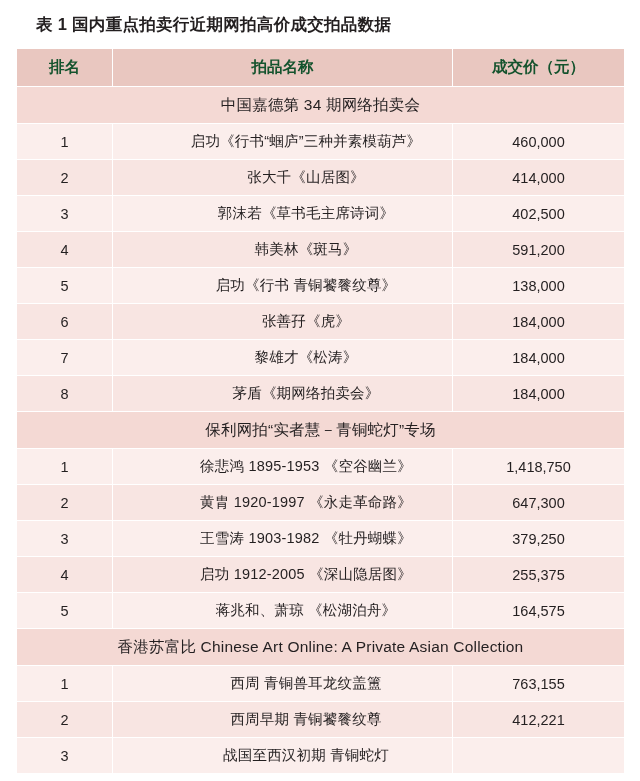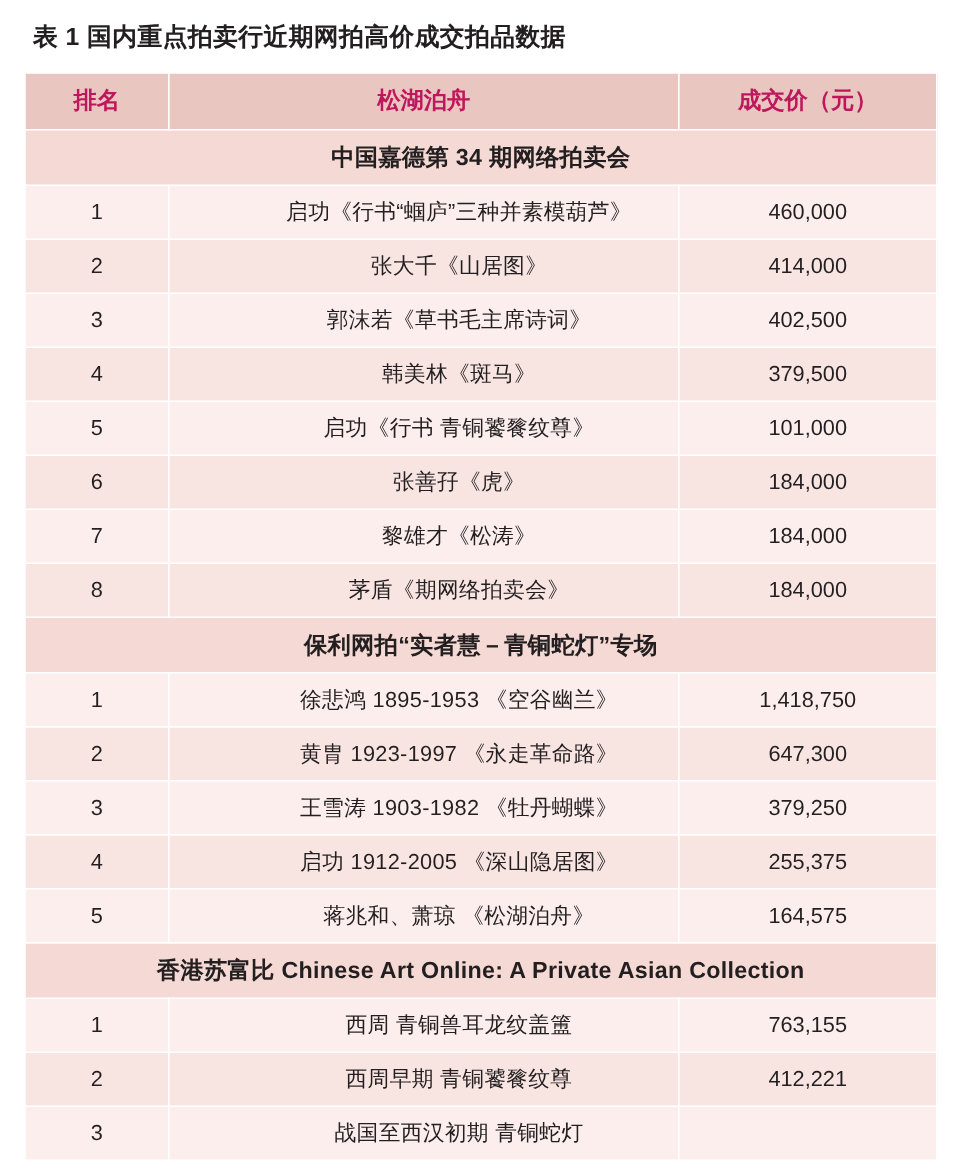--- a/index.html
+++ b/index.html
@@ -17,48 +17,48 @@
   .page {
     width: 640px;
     box-sizing: border-box;
     padding: 14px 16px 0 16px;
   }
   .caption {
     font-size: 16.5px;
     font-weight: bold;
     letter-spacing: 0.3px;
     color: #231f20;
-    margin: 0 0 12px 6px;
+    margin: 0 0 12px 20px;
   }
   table.auction {
     border-collapse: collapse;
     width: 608px;
     table-layout: fixed;
   }
   table.auction col.c-rank { width: 96px; }
   table.auction col.c-name { width: 340px; }
   table.auction col.c-price { width: 172px; }
 
   table.auction th, table.auction td {
     border: 1px solid #ffffff;
     text-align: center;
     vertical-align: middle;
   }
   thead th {
     background: #e9c7c0;
     font-size: 15.5px;
     font-weight: bold;
     height: 35px;
-    color: #be185d;
+    color: #14532d;
     font-family: Liberation Serif, serif;
   }
   tr.section td {
     background: #f4d9d4;
     font-size: 15.5px;
-    font-weight: bold;
+    font-weight: normal;
     height: 34px;
     letter-spacing: 0.2px;
   }
   tr.row-odd td { background: #fbeeec; }
   tr.row-even td { background: #f8e5e2; }
   tr.data td {
     height: 33px;
     font-size: 14.5px;
   }
   td.rank { font-size: 14px; }
@@ -73,21 +73,21 @@
 
   <table class="auction">
     <colgroup>
       <col class="c-rank">
       <col class="c-name">
       <col class="c-price">
     </colgroup>
     <thead>
       <tr>
         <th>排名</th>
-        <th>松湖泊舟</th>
+        <th>拍品名称</th>
         <th>成交价（元）</th>
       </tr>
     </thead>
     <tbody id="table-body">
         <tr class="section">
           <td colspan="3">中国嘉德第 34 期网络拍卖会</td>
         </tr>
         <tr class="data row-odd">
           <td class="rank">1</td>
           <td class="name">启功《行书“蝈庐”三种并素模葫芦》</td>
@@ -99,26 +99,26 @@
           <td class="price">414,000</td>
         </tr>
         <tr class="data row-odd">
           <td class="rank">3</td>
           <td class="name">郭沫若《草书毛主席诗词》</td>
           <td class="price">402,500</td>
         </tr>
         <tr class="data row-even">
           <td class="rank">4</td>
           <td class="name">韩美林《斑马》</td>
-          <td class="price">379,500</td>
+          <td class="price">591,200</td>
         </tr>
         <tr class="data row-odd">
           <td class="rank">5</td>
           <td class="name">启功《行书 青铜饕餮纹尊》</td>
-          <td class="price">101,000</td>
+          <td class="price">138,000</td>
         </tr>
         <tr class="data row-even">
           <td class="rank">6</td>
           <td class="name">张善孖《虎》</td>
           <td class="price">184,000</td>
         </tr>
         <tr class="data row-odd">
           <td class="rank">7</td>
           <td class="name">黎雄才《松涛》</td>
           <td class="price">184,000</td>
@@ -131,21 +131,21 @@
         <tr class="section">
           <td colspan="3">保利网拍“实者慧－青铜蛇灯”专场</td>
         </tr>
         <tr class="data row-odd">
           <td class="rank">1</td>
           <td class="name">徐悲鸿 1895-1953 《空谷幽兰》</td>
           <td class="price">1,418,750</td>
         </tr>
         <tr class="data row-even">
           <td class="rank">2</td>
-          <td class="name">黄胄 1923-1997 《永走革命路》</td>
+          <td class="name">黄胄 1920-1997 《永走革命路》</td>
           <td class="price">647,300</td>
         </tr>
         <tr class="data row-odd">
           <td class="rank">3</td>
           <td class="name">王雪涛 1903-1982 《牡丹蝴蝶》</td>
           <td class="price">379,250</td>
         </tr>
         <tr class="data row-even">
           <td class="rank">4</td>
           <td class="name">启功 1912-2005 《深山隐居图》</td>

